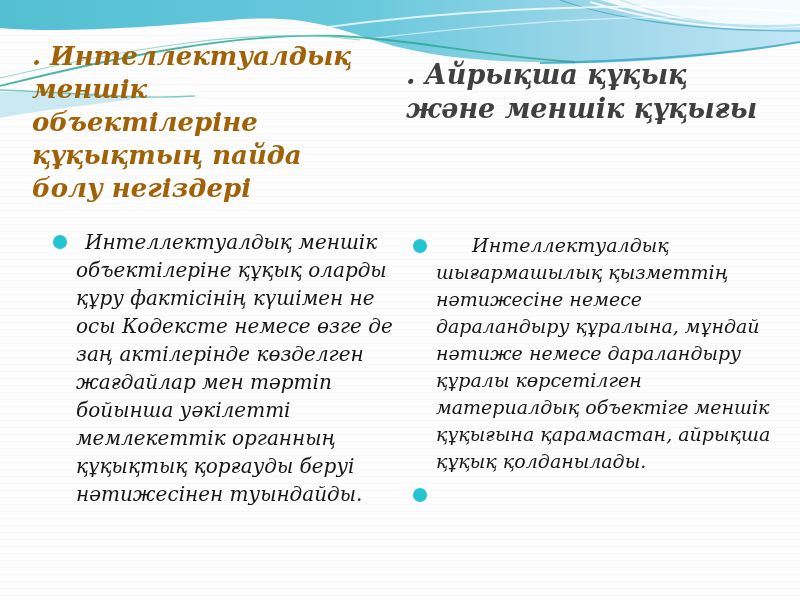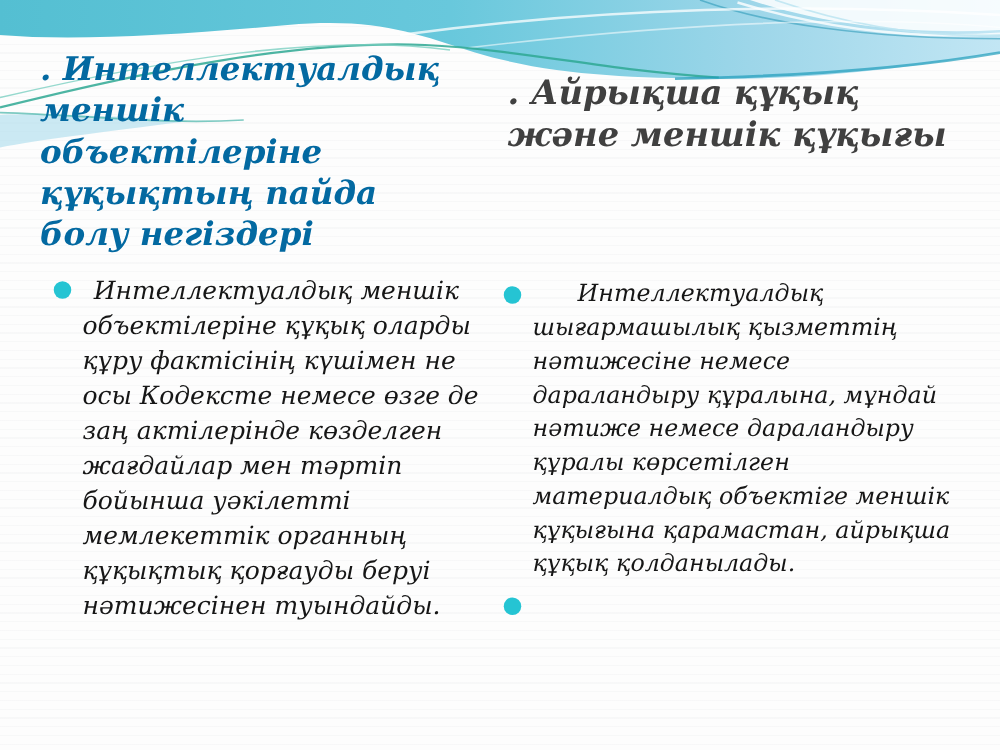--- a/index.html
+++ b/index.html
@@ -15,27 +15,27 @@
       repeating-linear-gradient(180deg, rgba(120,130,140,0.045) 0 1px, rgba(255,255,255,0) 1px 7px);
   }
   .header-art{position:absolute;top:0;left:0;z-index:1;}
   .title{
     position:absolute;z-index:3;
     font-weight:bold;font-style:italic;
     letter-spacing:0px;
   }
   .title-left{
     left:32px;top:40px;width:330px;
-    font-size:26px;line-height:33px;color:#0369a1;
+    font-size:26px;line-height:33px;color:#a16207;
   }
   .title-right{
     left:406px;top:58px;width:370px;
     font-size:27px;line-height:34px;color:#404040;
   }
-  .column{position:absolute;z-index:3;list-style:none;margin:2px;padding:0;}
+  .column{position:absolute;z-index:3;list-style:none;margin:12px;padding:0;}
   .column-left{left:38px;top:216px;width:362px;}
   .column-right{left:398px;top:220px;width:368px;}
   .list-item{display:flex;align-items:flex-start;margin:0 0 6px 0;}
   .bullet{
     flex:0 0 auto;width:14px;height:14px;border-radius:50%;
     background:#25c4d3;margin:7px 9px 0 3px;
   }
   .item-text{
     font-style:italic;color:#161616;
     flex:1 1 auto;

